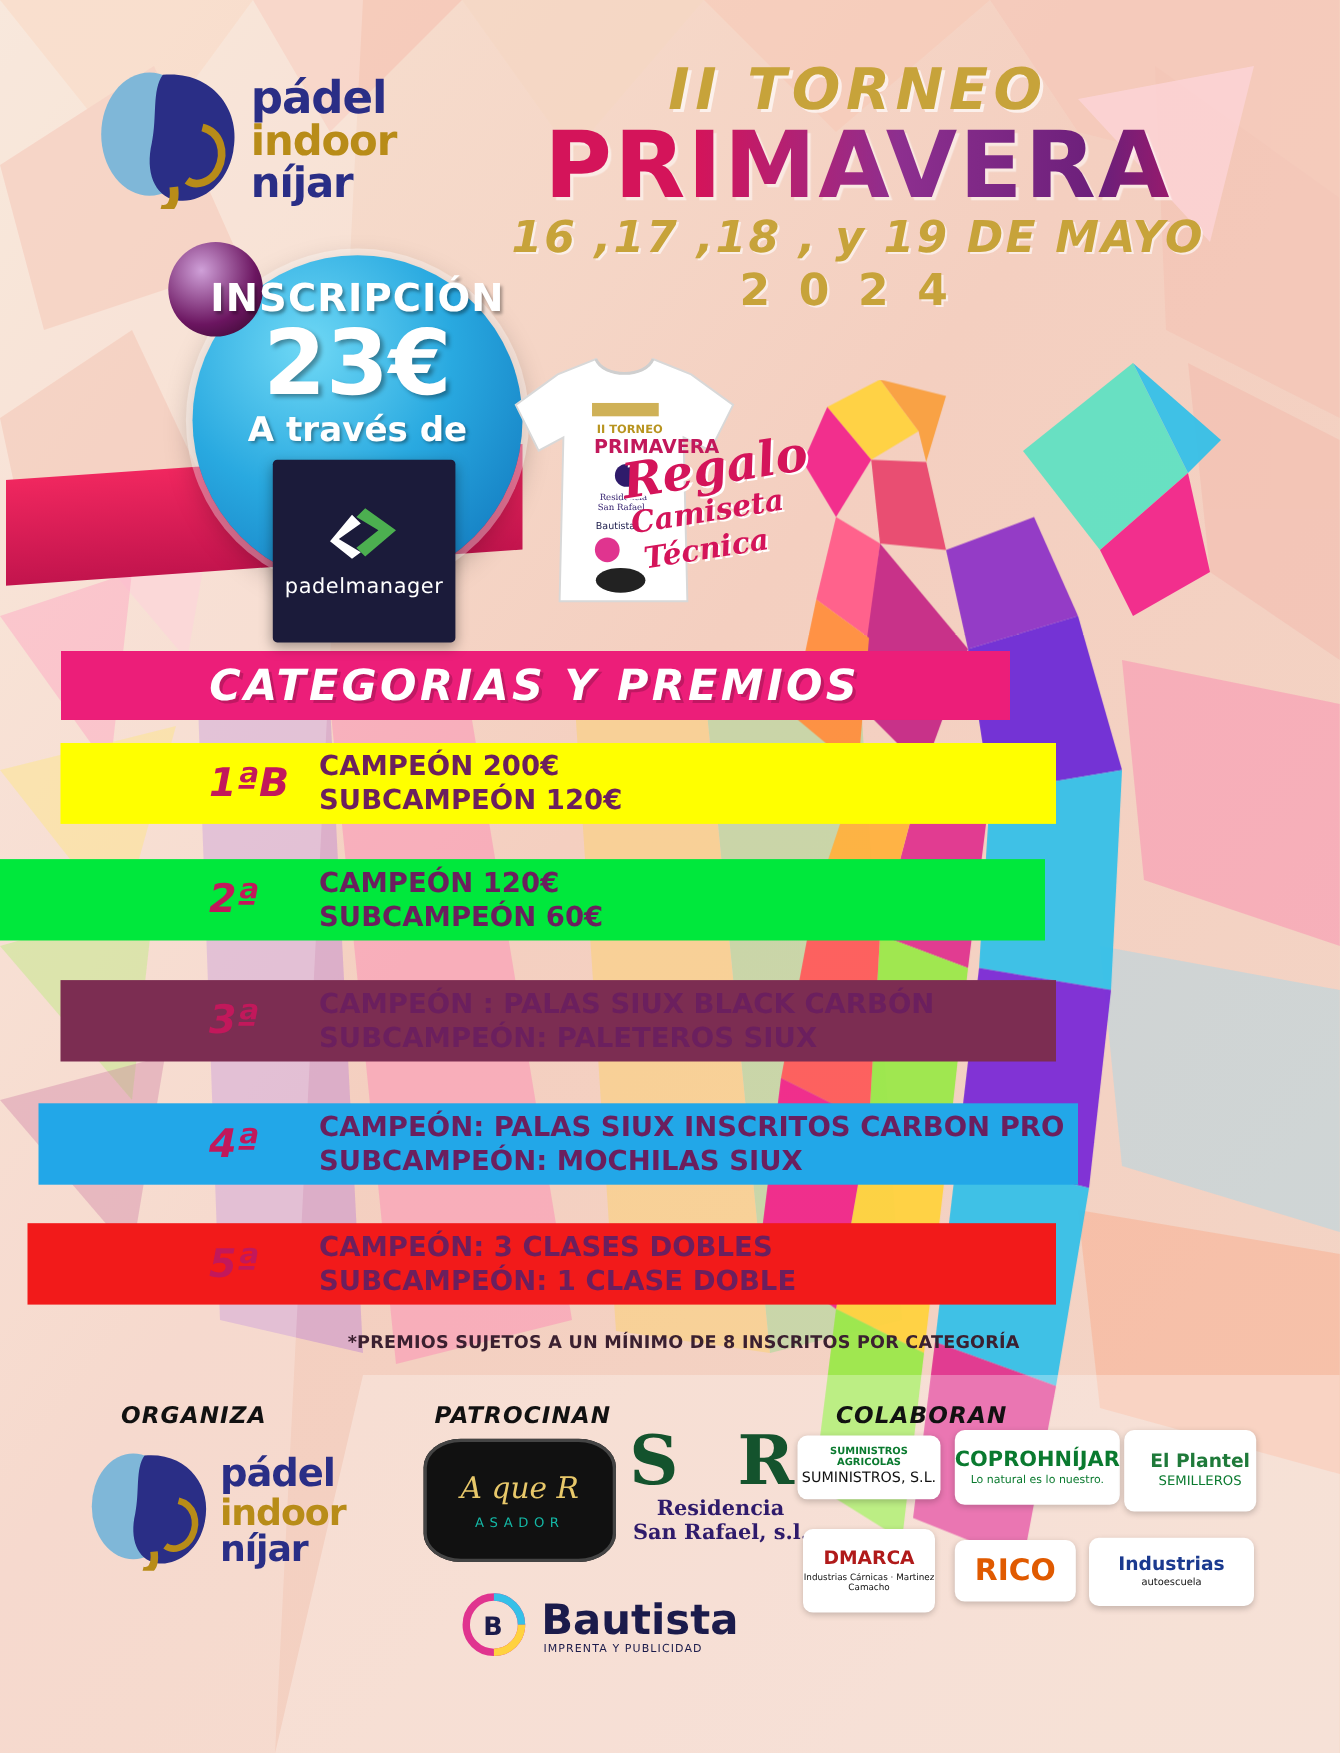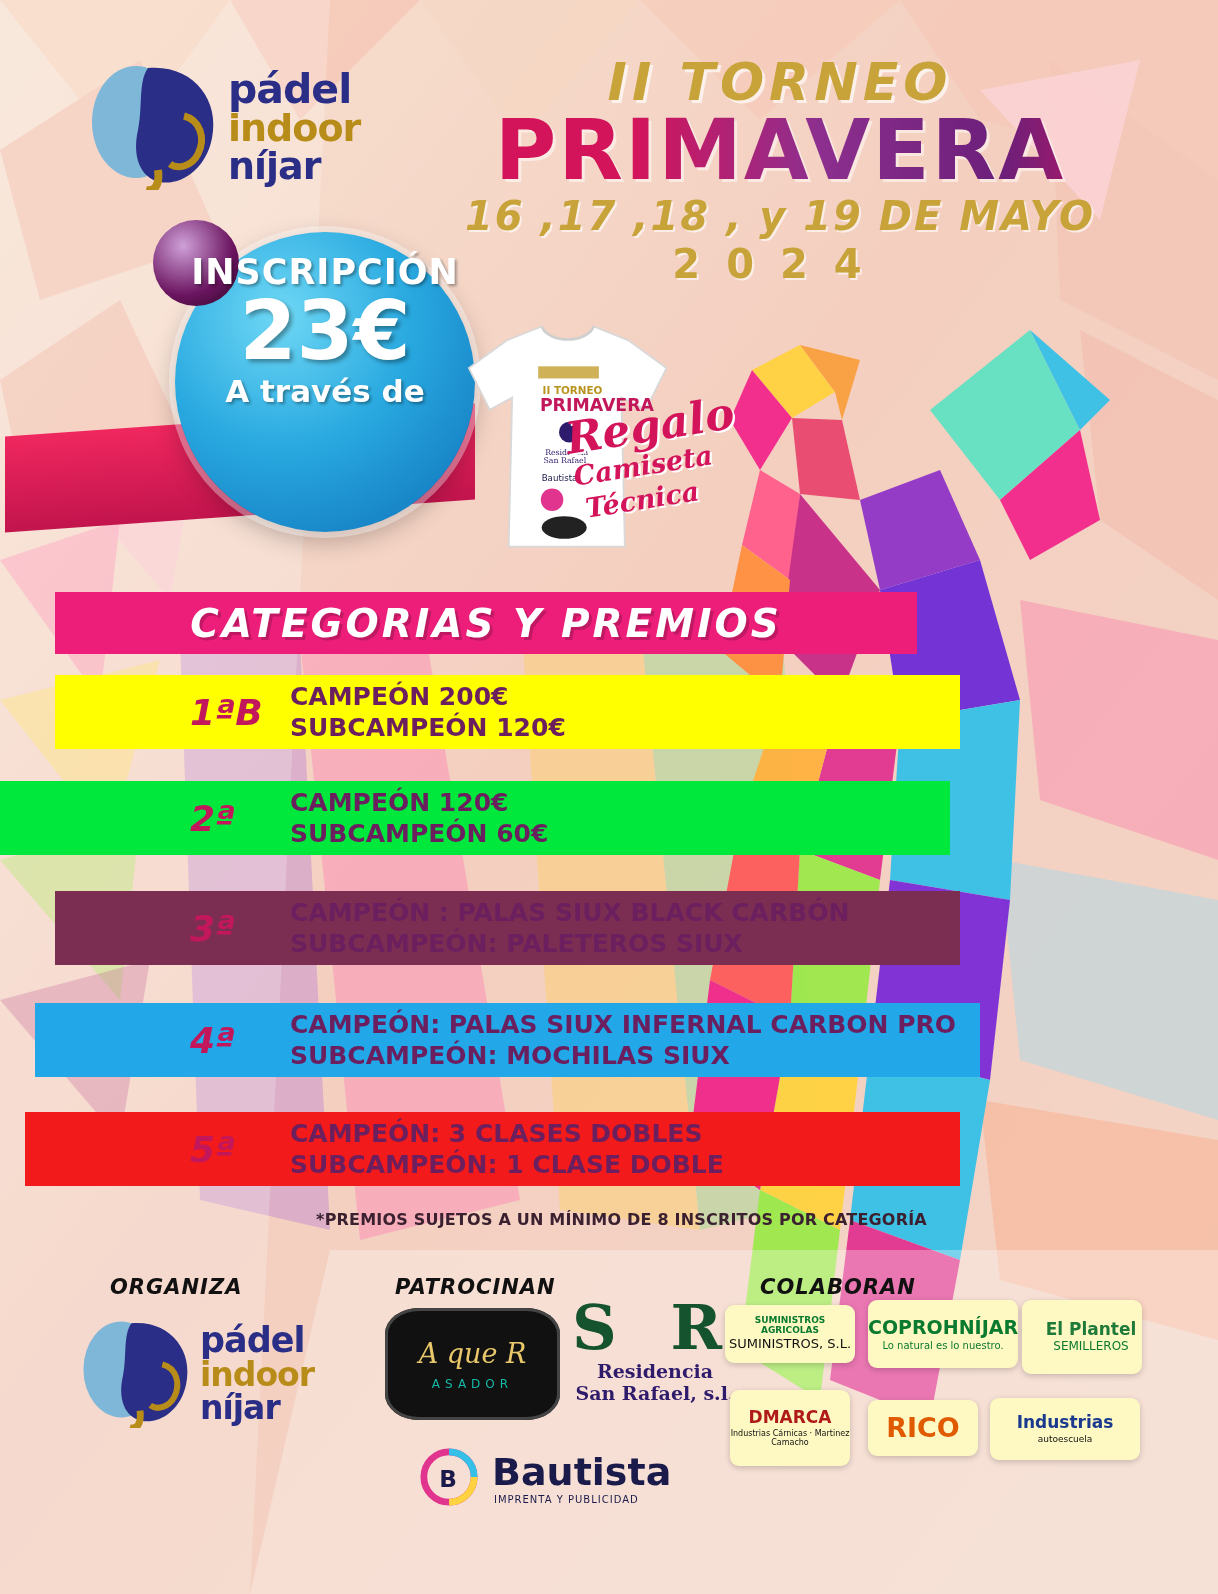--- a/index.html
+++ b/index.html
@@ -186,21 +186,21 @@
   .sanrafael { position: absolute; left: 565px; top: 1300px; width: 180px; text-align: center; }
   .sr-mark { font-family: "DejaVu Serif", serif; font-size: 62px; font-weight: bold; color: #14532d; line-height: .9; letter-spacing: 16px;}
   .sr-l1 { font-family: "DejaVu Serif", serif; font-size: 19px; font-weight: bold; color: #2f1b6b; margin-top: 4px;}
   .sr-l2 { font-family: "DejaVu Serif", serif; font-size: 19px; font-weight: bold; color: #2f1b6b;}
 
   .bautista { position: absolute; left: 420px; top: 1448px; width: 260px; height: 70px; }
   .b-name { position: absolute; left: 72px; top: 2px; font-family: "DejaVu Sans", sans-serif; font-size: 38px; font-weight: bold; color: #1b1b4b;}
   .b-sub { position: absolute; left: 74px; top: 46px; font-family: "DejaVu Sans", sans-serif; font-size: 10px; color: #1b1b4b; letter-spacing: 1px;}
 
   .collab-badge {
-    position: absolute; background: #fef9c3; border-radius: 9px;
+    position: absolute; background: #ffffff; border-radius: 9px;
     display: flex; flex-direction: column; align-items: center; justify-content: center;
     box-shadow: 0 2px 6px rgba(0,0,0,.2); text-align: center;
   }
   .cb-t1 { font-family: "DejaVu Sans", sans-serif; font-weight: bold; }
   .cb-t2 { font-family: "DejaVu Sans", sans-serif; }
 </style>
 </head>
 <body>
 
 <div id="poster">
@@ -304,20 +304,27 @@
 
   <div class="insc-wrap">
     <div class="insc-ribbon"></div>
     <div class="insc-disc"></div>
     <div class="insc-ball"></div>
     <div class="insc-txt">
       <div class="insc-h">INSCRIPCIÓN</div>
       <div class="insc-p">23€</div>
       <div class="insc-s">A través de</div>
     </div>
+    <div class="pm-box">
+      <svg class="pm-logo" viewBox="0 0 66 54">
+        <polygon points="34,4 62,24 34,48 26,40 46,24 26,12" fill="#4caf50"></polygon>
+        <polygon points="22,10 30,18 10,32 30,44 22,50 2,34" fill="#ffffff"></polygon>
+      </svg>
+      <div class="pm-name">padelmanager</div>
+    </div>
   </div>
 
   <div class="shirt-wrap">
     <svg viewBox="0 0 300 290" style="position:absolute;left:0;top:0;width:260px;height:280px;">
       <path d="M100 14 L60 30 L16 62 L40 110 L66 96 L62 268 L196 268 L192 96 L220 110 L244 62 L200 30 L160 14 C152 34 108 34 100 14 Z" fill="#ffffff" stroke="#d8d8d8" stroke-width="2"></path>
       <path d="M100 14 C108 34 152 34 160 14" fill="none" stroke="#cfcfcf" stroke-width="3"></path>
       <rect x="96" y="60" width="70" height="14" fill="#c7a33a" opacity="0.85"></rect>
       <text x="101" y="92" font-family="DejaVu Sans, sans-serif" font-size="12" font-weight="bold" fill="#b8941f">II TORNEO</text>
       <text x="98" y="112" font-family="DejaVu Sans, sans-serif" font-size="20" font-weight="bold" fill="#c2185b">PRIMAVERA</text>
       <circle cx="132" cy="136" r="12" fill="#2f1b6b"></circle>
@@ -358,21 +365,21 @@
         <div class="cat-label">3ª</div>
         <div class="cat-lines">
           <div>CAMPEÓN : PALAS SIUX BLACK CARBÓN</div>
           <div>SUBCAMPEÓN: PALETEROS SIUX</div>
         </div>
       </div>
       <div class="cat-row" style="top: 1003px; left: 0px; width: 1218px;">
         <div style="position: absolute; top: 0px; height: 74px; left: 35px; width: 945px; background: rgb(34, 167, 232);"></div>
         <div class="cat-label">4ª</div>
         <div class="cat-lines">
-          <div>CAMPEÓN: PALAS SIUX INFERNAL CARBON PRO</div>
+          <div>CAMPEÓN: PALAS SIUX INSCRITOS CARBON PRO</div>
           <div>SUBCAMPEÓN: MOCHILAS SIUX</div>
         </div>
       </div>
       <div class="cat-row" style="top: 1112px; left: 0px; width: 1218px;">
         <div style="position: absolute; top: 0px; height: 74px; left: 25px; width: 935px; background: rgb(242, 26, 26);"></div>
         <div class="cat-label">5ª</div>
         <div class="cat-lines">
           <div>CAMPEÓN: 3 CLASES DOBLES</div>
           <div>SUBCAMPEÓN: 1 CLASE DOBLE</div>
         </div>

